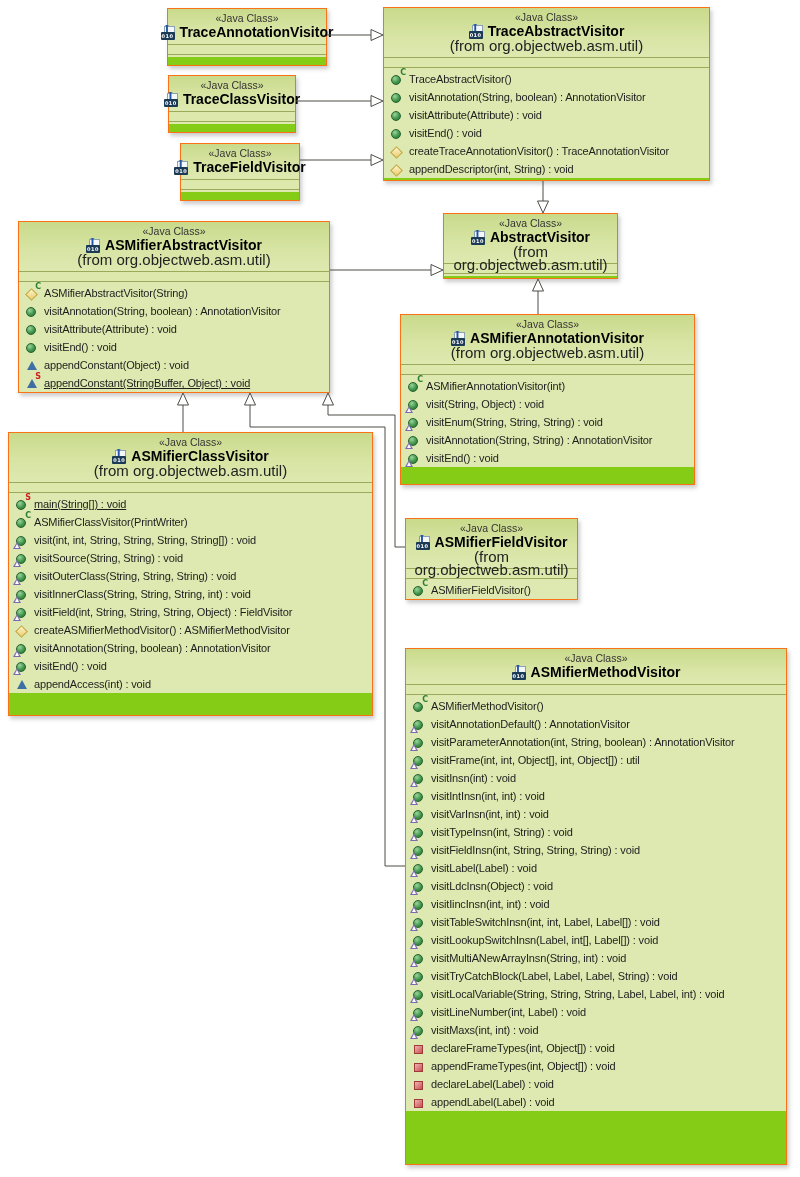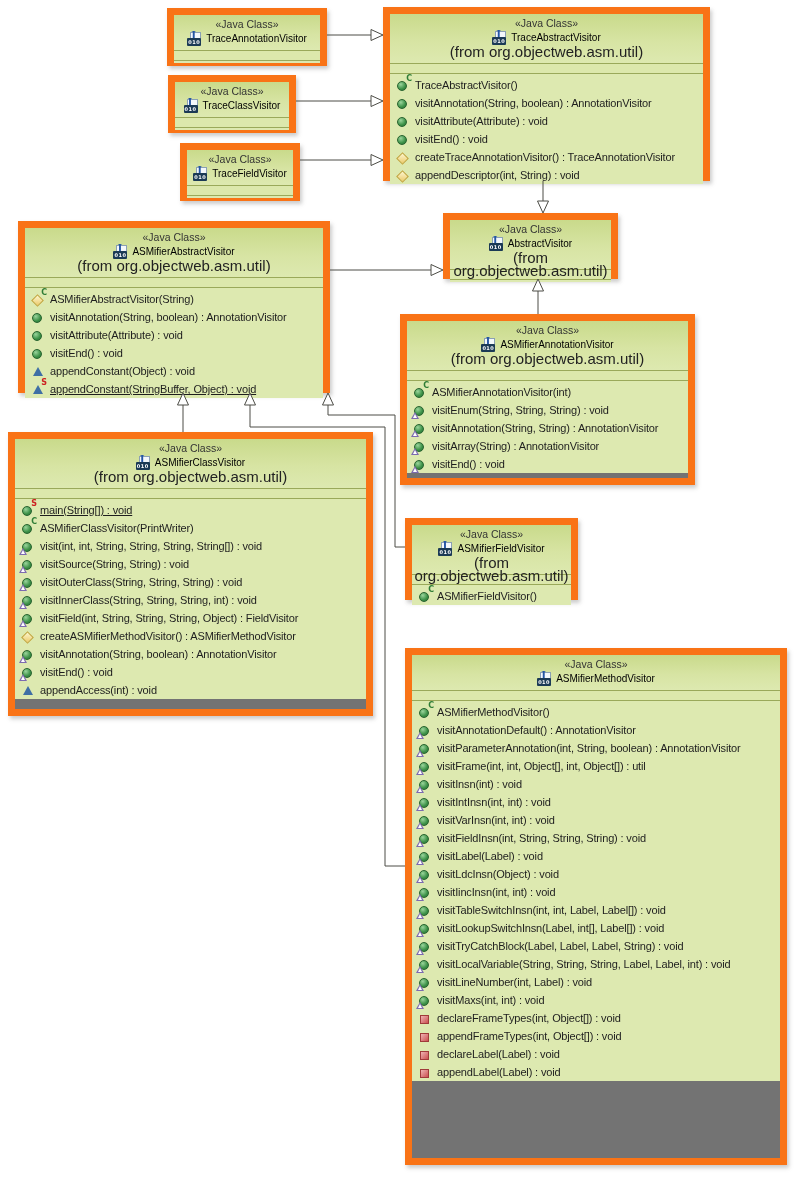--- a/index.html
+++ b/index.html
@@ -7,29 +7,29 @@
     position:relative;width:800px;height:1177px;overflow:hidden;
     font-family:"Liberation Sans",sans-serif;background:#fff;
   }
   
   #wires{position:absolute;left:0;top:0;z-index:3;pointer-events:none;}
   #wires path{fill:none;stroke:#4c4c46;stroke-width:1;}
   #wires polygon{fill:#fff;stroke:#4c4c46;stroke-width:1;}
   
   .uml-box{
     position:absolute;box-sizing:border-box;z-index:2;
-    background:#737373;border:7px solid #f97316;
+    background:#84cc16;border:1px solid #f97316;
     box-shadow:2px 3px 4px rgba(110,110,110,.35);
     color:#222;
   }
   .hdr{background:linear-gradient(to bottom,#c9da8b 0%,#d7e4a3 55%,#dde9b0 100%);}
   .hdr2{height:35px;} .hdr3{height:49px;}
   .stereo{font-size:10.5px;color:#333;text-align:center;padding-top:3px;line-height:13px;}
   .cname-line{display:flex;justify-content:center;align-items:center;gap:4px;line-height:15px;}
-  .cname{font-weight:normal;font-size:10px;color:#000;}
+  .cname{font-weight:bold;font-size:14px;color:#000;}
   .from{font-size:15px;color:#222;text-align:center;line-height:13px;}
   .fields{height:9px;border-top:1px solid #9aa95a;border-bottom:1px solid #9aa95a;background:#dce8ac;}
   .methods{padding-top:2px;background:#dde9b0;}
   .m-row{display:flex;align-items:center;height:18px;padding-left:6px;gap:5px;white-space:nowrap;}
   .mtext{font-size:11px;color:#1e1e1e;letter-spacing:-0.15px;}
   .mtext.u{text-decoration:underline;}
   
   .cls-icon{position:relative;display:inline-block;width:15px;height:14px;flex:0 0 15px;}
   .cls-icon .pg{position:absolute;left:3px;top:0;width:9px;height:11px;background:#f4f8fb;border:1px solid #8aa0b4;}
   .cls-icon .jj{position:absolute;left:4px;top:-3px;color:#2456a4;font:bold 10px "DejaVu Serif",serif;}
@@ -299,35 +299,35 @@
           <span class="mi mi-ctor">
             <i class="shp"></i>
           </span>
           <span class="mtext">ASMifierAnnotationVisitor(int)</span>
         </div>
         <div class="m-row">
           <span class="mi mi-public-ov">
             <i class="shp"></i>
             <i class="ovm"></i>
           </span>
+          <span class="mtext">visit(String, Object) : void</span>
+        </div>
+        <div class="m-row">
+          <span class="mi mi-public-ov">
+            <i class="shp"></i>
+            <i class="ovm"></i>
+          </span>
           <span class="mtext">visitEnum(String, String, String) : void</span>
         </div>
         <div class="m-row">
           <span class="mi mi-public-ov">
             <i class="shp"></i>
             <i class="ovm"></i>
           </span>
           <span class="mtext">visitAnnotation(String, String) : AnnotationVisitor</span>
-        </div>
-        <div class="m-row">
-          <span class="mi mi-public-ov">
-            <i class="shp"></i>
-            <i class="ovm"></i>
-          </span>
-          <span class="mtext">visitArray(String) : AnnotationVisitor</span>
         </div>
         <div class="m-row">
           <span class="mi mi-public-ov">
             <i class="shp"></i>
             <i class="ovm"></i>
           </span>
           <span class="mtext">visitEnd() : void</span>
         </div>
       </div>
   </div>
@@ -507,20 +507,27 @@
             <i class="shp"></i>
             <i class="ovm"></i>
           </span>
           <span class="mtext">visitVarInsn(int, int) : void</span>
         </div>
         <div class="m-row">
           <span class="mi mi-public-ov">
             <i class="shp"></i>
             <i class="ovm"></i>
           </span>
+          <span class="mtext">visitTypeInsn(int, String) : void</span>
+        </div>
+        <div class="m-row">
+          <span class="mi mi-public-ov">
+            <i class="shp"></i>
+            <i class="ovm"></i>
+          </span>
           <span class="mtext">visitFieldInsn(int, String, String, String) : void</span>
         </div>
         <div class="m-row">
           <span class="mi mi-public-ov">
             <i class="shp"></i>
             <i class="ovm"></i>
           </span>
           <span class="mtext">visitLabel(Label) : void</span>
         </div>
         <div class="m-row">
@@ -549,20 +556,27 @@
             <i class="shp"></i>
             <i class="ovm"></i>
           </span>
           <span class="mtext">visitLookupSwitchInsn(Label, int[], Label[]) : void</span>
         </div>
         <div class="m-row">
           <span class="mi mi-public-ov">
             <i class="shp"></i>
             <i class="ovm"></i>
           </span>
+          <span class="mtext">visitMultiANewArrayInsn(String, int) : void</span>
+        </div>
+        <div class="m-row">
+          <span class="mi mi-public-ov">
+            <i class="shp"></i>
+            <i class="ovm"></i>
+          </span>
           <span class="mtext">visitTryCatchBlock(Label, Label, Label, String) : void</span>
         </div>
         <div class="m-row">
           <span class="mi mi-public-ov">
             <i class="shp"></i>
             <i class="ovm"></i>
           </span>
           <span class="mtext">visitLocalVariable(String, String, String, Label, Label, int) : void</span>
         </div>
         <div class="m-row">

